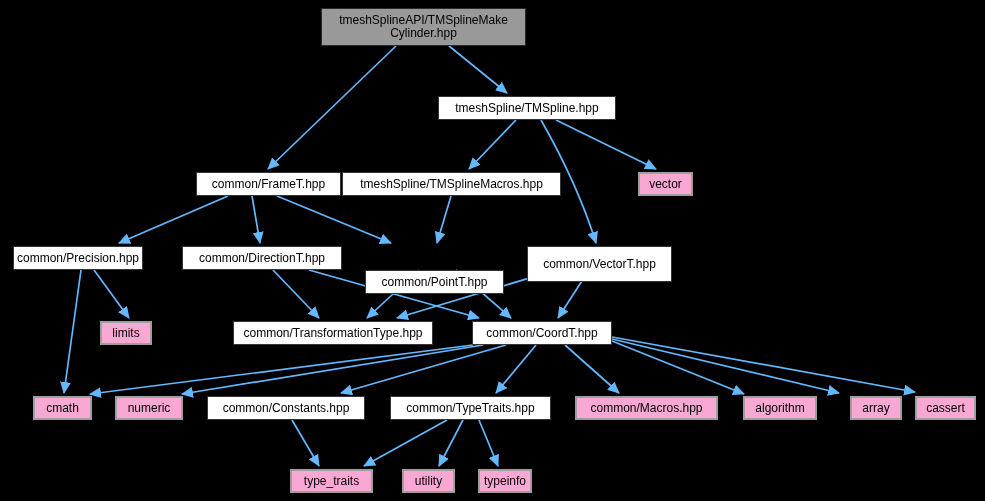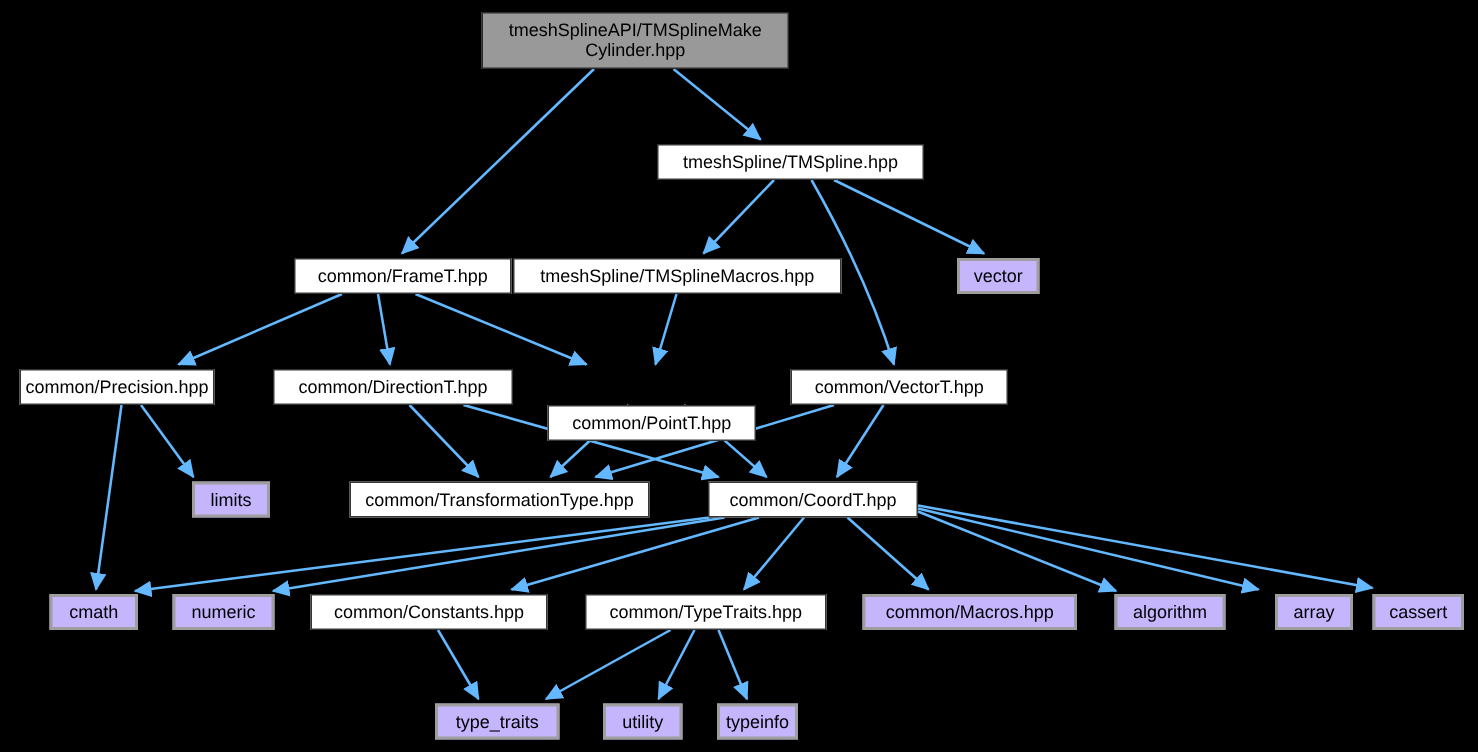--- a/index.html
+++ b/index.html
@@ -13,21 +13,21 @@
   #edges{position:absolute;left:0;top:0;width:985px;height:501px;}
   .node{
     position:absolute;
     display:flex;align-items:center;justify-content:center;
     text-align:center;
     font-size:12px;line-height:13px;color:#000;
     white-space:pre-line;
     box-sizing:border-box;
   }
   .node.linked{background:#ffffff;border:1px solid #353535;}
-  .node.plain{background:#c4b5fd;border:2px solid #9e9e9e;text-align:center;}
+  .node.plain{background:#f9a8d4;border:2px solid #9e9e9e;text-align:center;}
   .node.main{background:#999999;border:1px solid #2b2b2b;color:#000;}
 </style>
 </head>
 <body>
 
 <div id="canvas">
   <svg id="edges" width="985" height="501" viewBox="0 0 985 501" xmlns="http://www.w3.org/2000/svg">
     <defs>
       <marker id="arrow" markerUnits="userSpaceOnUse" markerWidth="14" markerHeight="11" refX="11" refY="5.5" orient="auto">
         <path d="M0,0 L12,5.5 L0,11 z" fill="#63B8FF"></path>
@@ -67,22 +67,22 @@
   </svg>
 <div class="node main" style="left: 321px; top: 8px; width: 205px; height: 38px;">tmeshSplineAPI/TMSplineMake
 Cylinder.hpp</div>
     <div class="node linked" style="left: 438px; top: 96px; width: 178px; height: 24px;">tmeshSpline/TMSpline.hpp</div>
     <div class="node linked" style="left: 175px; top: 172px; width: 145px; height: 24px; margin-left: 21px;">common/FrameT.hpp</div>
     <div class="node linked" style="left: 342px; top: 172px; width: 219px; height: 24px;">tmeshSpline/TMSplineMacros.hpp</div>
     <div class="node plain" style="left: 638px; top: 172px; width: 55px; height: 24px;">vector</div>
     <div class="node linked" style="left: 13px; top: 246px; width: 130px; height: 24px;">common/Precision.hpp</div>
     <div class="node linked" style="left: 182px; top: 246px; width: 160px; height: 24px;">common/DirectionT.hpp</div>
     <div class="node linked" style="left: 365px; top: 246px; width: 139px; height: 24px; margin-top: 24px;">common/PointT.hpp</div>
-    <div class="node linked" style="left: 527px; top: 246px; width: 145px; height: 24px;">common/VectorT.hpp</div>
-    <div class="node plain" style="left: 100px; top: 321px; width: 52px; height: 24px; margin-left: 28px;">limits</div>
+    <div class="node linked" style="left: 527px; top: 246px; width: 145px; height: 36px;">common/VectorT.hpp</div>
+    <div class="node plain" style="left: 100px; top: 321px; width: 52px; height: 24px;">limits</div>
     <div class="node linked" style="left: 233px; top: 321px; width: 200px; height: 24px; text-align: right;">common/TransformationType.hpp</div>
     <div class="node linked" style="left: 472px; top: 321px; width: 140px; height: 24px;">common/CoordT.hpp</div>
     <div class="node plain" style="left: 33px; top: 396px; width: 59px; height: 24px;">cmath</div>
     <div class="node plain" style="left: 115px; top: 396px; width: 68px; height: 24px;">numeric</div>
     <div class="node linked" style="left: 207px; top: 396px; width: 158px; height: 24px;">common/Constants.hpp</div>
     <div class="node plain" style="left: 575px; top: 396px; width: 143px; height: 24px;">common/Macros.hpp</div>
     <div class="node linked" style="left: 390px; top: 396px; width: 161px; height: 24px;">common/TypeTraits.hpp</div>
     <div class="node plain" style="left: 743px; top: 396px; width: 74px; height: 24px;">algorithm</div>
     <div class="node plain" style="left: 840px; top: 396px; width: 52px; height: 24px; margin-left: 10px;">array</div>
     <div class="node plain" style="left: 915px; top: 396px; width: 61px; height: 24px;">cassert</div>

